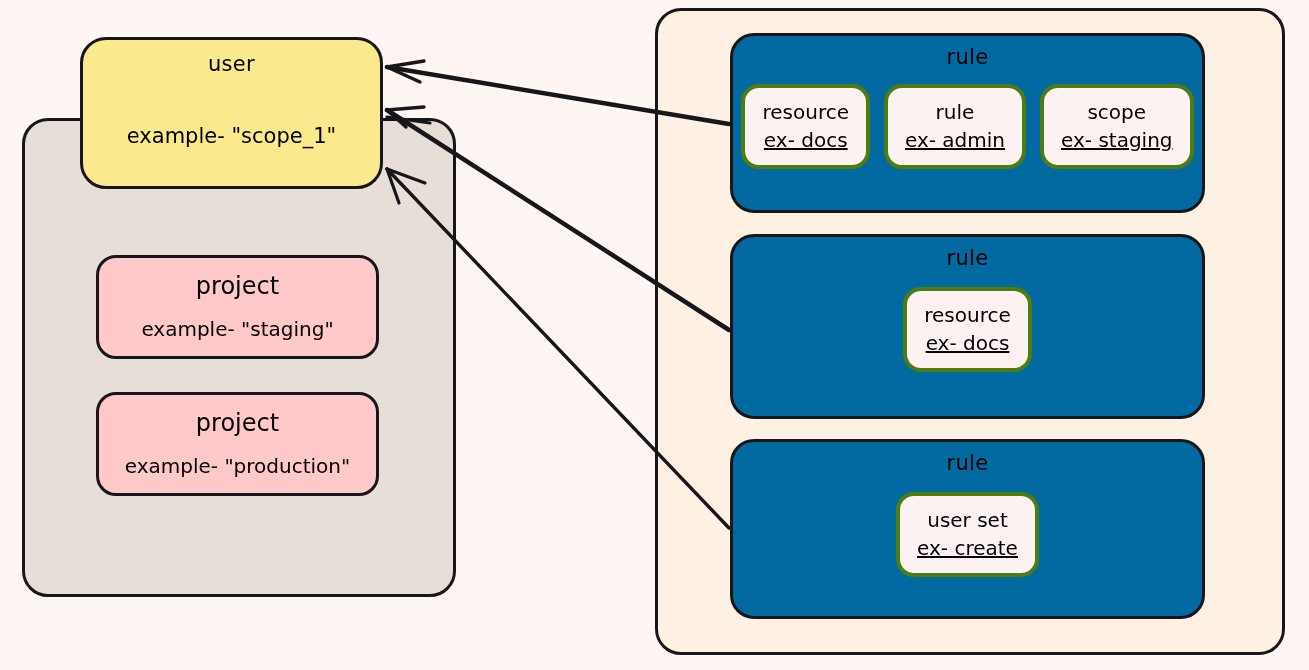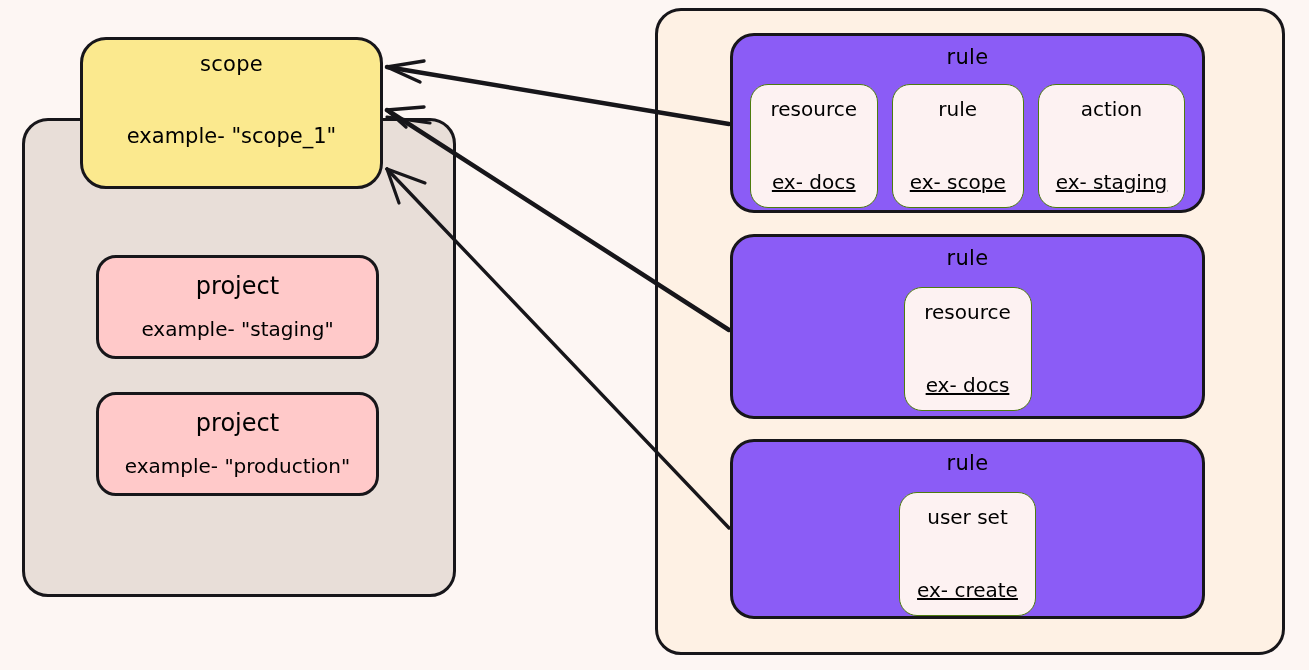--- a/index.html
+++ b/index.html
@@ -94,21 +94,21 @@
     top: 8px;
     width: 630px;
     height: 647px;
     background: #fef1e4;
     border-radius: 26px;
   }
 
   .rule-box {
     left: 730px;
     width: 475px;
-    background: #8b5cf6;
+    background: #0369a1;
     border-radius: 24px;
     z-index: 4;
   }
   .rule-1 { top: 33px;  height: 180px; }
   .rule-2 { top: 234px; height: 185px; }
   .rule-3 { top: 439px; height: 180px; }
 
   .rule-title {
     margin-top: 9px;
     font-size: 21px;
@@ -121,25 +121,25 @@
     display: flex;
     justify-content: center;
     gap: 14px;
   }
   .rule-1 .rule-items { top: 48px; }
   .rule-2 .rule-items { top: 50px; }
   .rule-3 .rule-items { top: 50px; }
 
   .card {
     box-sizing: border-box;
-    border: 1px solid #4d7c0f;
+    border: 4px solid #4d7c0f;
     border-radius: 18px;
     background: #fdf2f2;
     min-width: 128px;
-    height: 124px;
+    height: 85px;
     padding: 0 17px;
     display: flex;
     flex-direction: column;
     align-items: center;
     justify-content: space-between;
     white-space: nowrap;
   }
   .card-title {
     margin-top: 12px;
     font-size: 20px;
@@ -195,39 +195,39 @@
     <div class="project-title">project</div>
     <div class="project-example">example- "staging"</div>
   </div>
 
   <div class="box project-box project-2">
     <div class="project-title">project</div>
     <div class="project-example">example- "production"</div>
   </div>
 
   <div class="box scope-box">
-    <div class="scope-title">scope</div>
+    <div class="scope-title">user</div>
     <div class="scope-example">example- "scope_1"</div>
   </div>
 
   <div class="box cream-container"></div>
 
   <div class="box rule-box rule-1">
     <div class="rule-title">rule</div>
     <div class="rule-items">
       <div class="card">
         <div class="card-title">resource</div>
         <div class="card-example">ex- docs</div>
       </div>
       <div class="card">
         <div class="card-title">rule</div>
-        <div class="card-example">ex- scope</div>
-      </div>
-      <div class="card">
-        <div class="card-title">action</div>
+        <div class="card-example">ex- admin</div>
+      </div>
+      <div class="card">
+        <div class="card-title">scope</div>
         <div class="card-example">ex- staging</div>
       </div>
     </div>
   </div>
 
   <div class="box rule-box rule-2">
     <div class="rule-title">rule</div>
     <div class="rule-items">
       <div class="card">
         <div class="card-title">resource</div>

